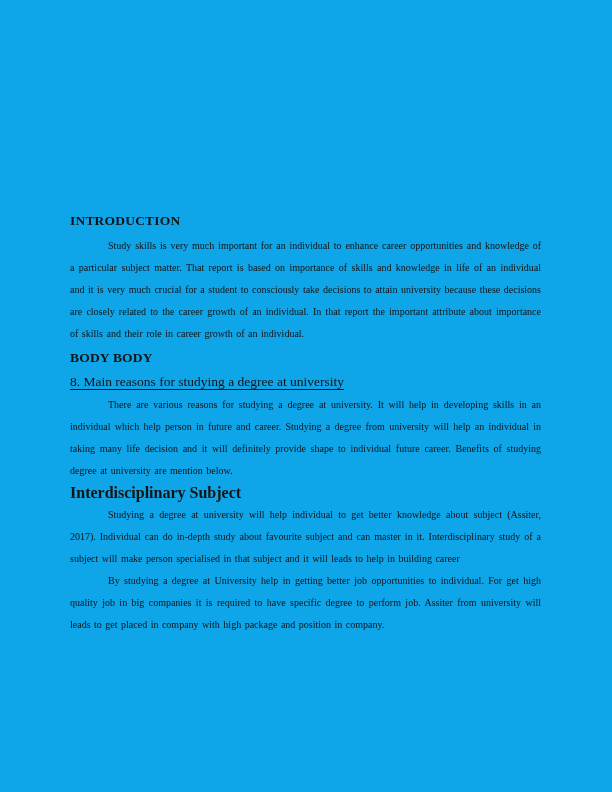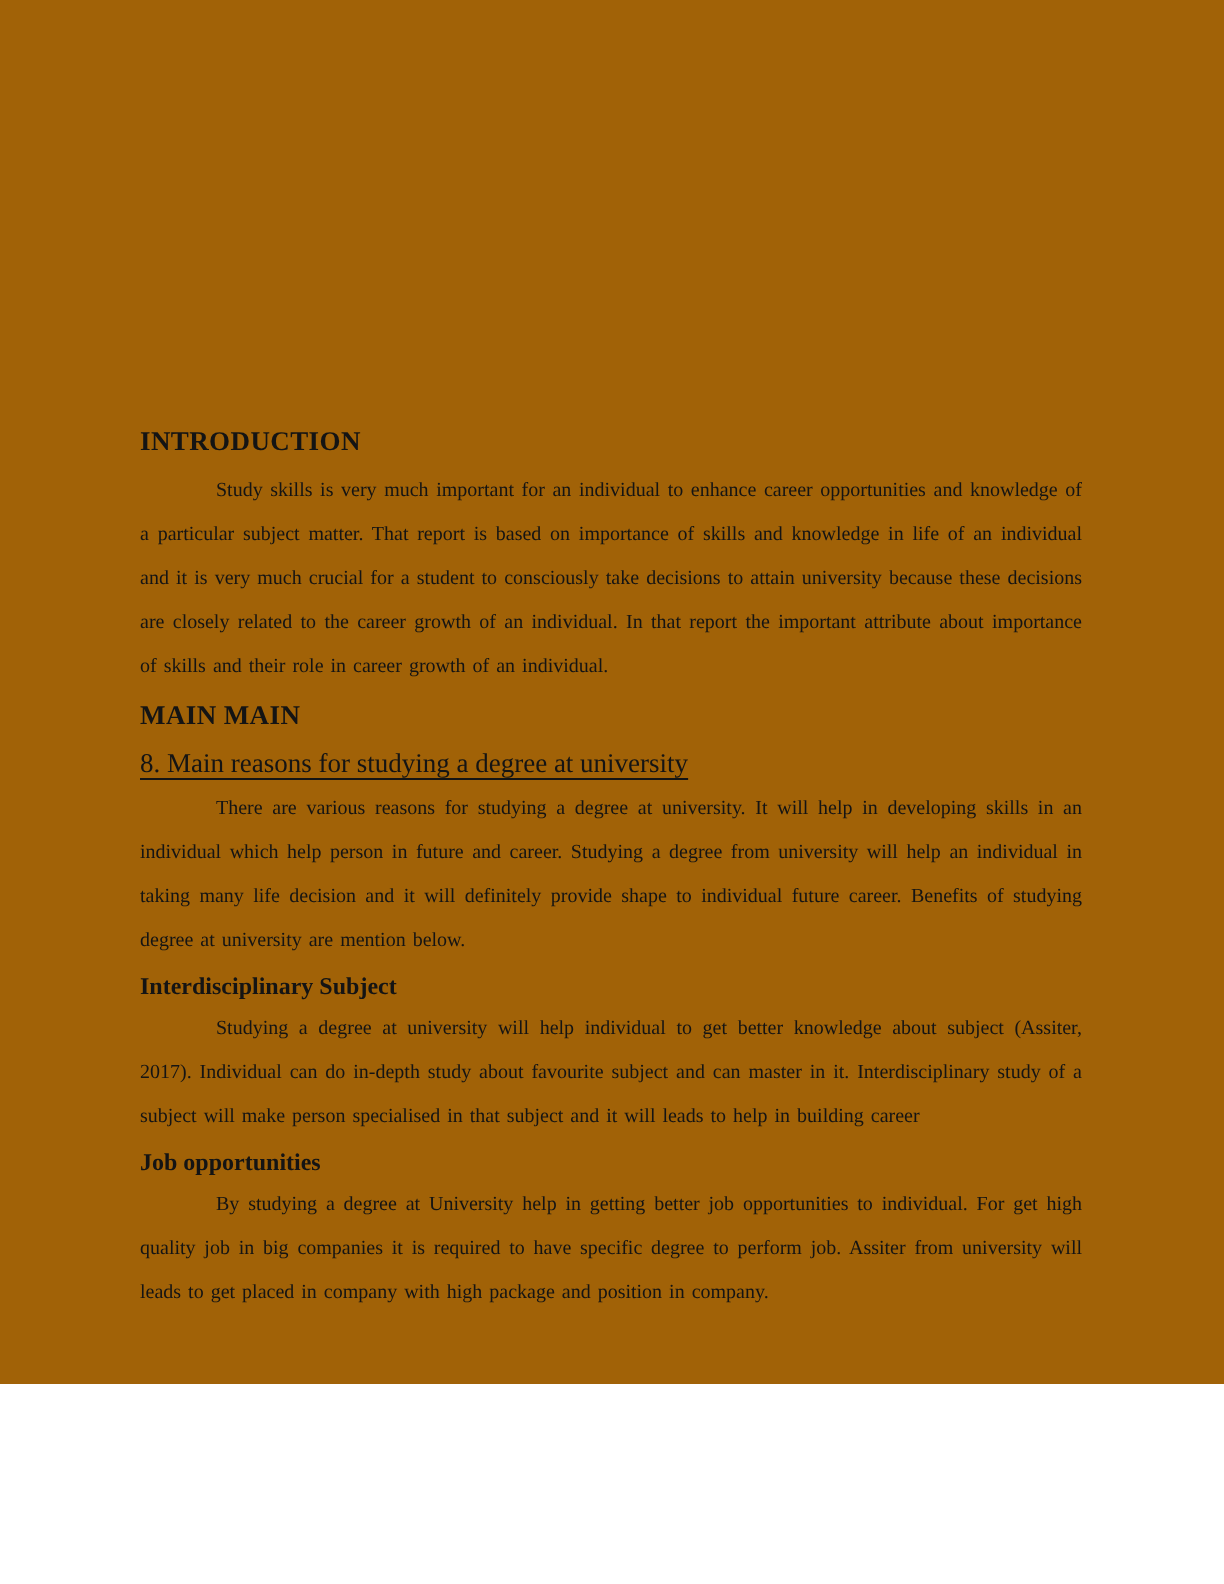--- a/index.html
+++ b/index.html
@@ -3,23 +3,23 @@
 <meta charset="utf-8">
 <style>
   html, body {
     margin: 0;
     padding: 0;
     background: #ffffff;
   }
   .page {
     position: relative;
     width: 612px;
-    height: 692px;
+    height: 792px;
     box-sizing: border-box;
-    background: #a16207;
+    background: #0ea5e9;
     padding: 210px 71px 0 70px;
     font-family: "Liberation Serif", "DejaVu Serif", serif;
     color: #141414;
     overflow: hidden;
   }
   .h-major {
     font-size: 13.5px;
     line-height: 22px;
     font-weight: bold;
     margin: 0 0 3px 0;
@@ -38,42 +38,41 @@
   }
   .para {
     font-size: 10px;
     line-height: 22px;
     text-align: justify;
     text-indent: 38px;
     margin: 0;
     word-spacing: 1px;
   }
   .h-label {
-    font-size: 12px;
+    font-size: 16px;
     line-height: 22px;
     font-weight: bold;
     margin: 0;
   }
 </style>
 </head>
 <body>
 
 <div class="page">
 
   <h2 class="h-major">INTRODUCTION</h2>
 
   <p class="para">Study skills is very much important for an individual to enhance career opportunities and knowledge of a particular subject matter. That report is based on importance of skills and knowledge in life of an individual and it is very much crucial for a student to consciously take decisions to attain university because these decisions are closely related to the career growth of an individual. In that report the important attribute about importance of skills and their role in career growth of an individual.</p>
 
-  <h2 class="h-major mainbody">MAIN MAIN</h2>
+  <h2 class="h-major mainbody">BODY BODY</h2>
 
   <h3 class="h-section">8. Main reasons for studying a degree at university</h3>
 
   <p class="para">There are various reasons for studying a degree at university. It will help in developing skills in an individual which help person in future and career. Studying a degree from university will help an individual in taking many life decision and it will definitely provide shape to individual future career. Benefits of studying degree at university are mention below.</p>
 
   <h4 class="h-label">Interdisciplinary Subject</h4>
 
   <p class="para">Studying a degree at university will help individual to get better knowledge about subject (Assiter, 2017). Individual can do in-depth study about favourite subject and can master in it. Interdisciplinary study of a subject will make person specialised in that subject and it will leads to help in building career</p>
 
-  <h4 class="h-label">Job opportunities</h4>
 
   <p class="para">By studying a degree at University help in getting better job opportunities to individual. For get high quality job in big companies it is required to have specific degree to perform job. Assiter from university will leads to get placed in company with high package and position in company.</p>
 
 </div>
 
 </body></html>

